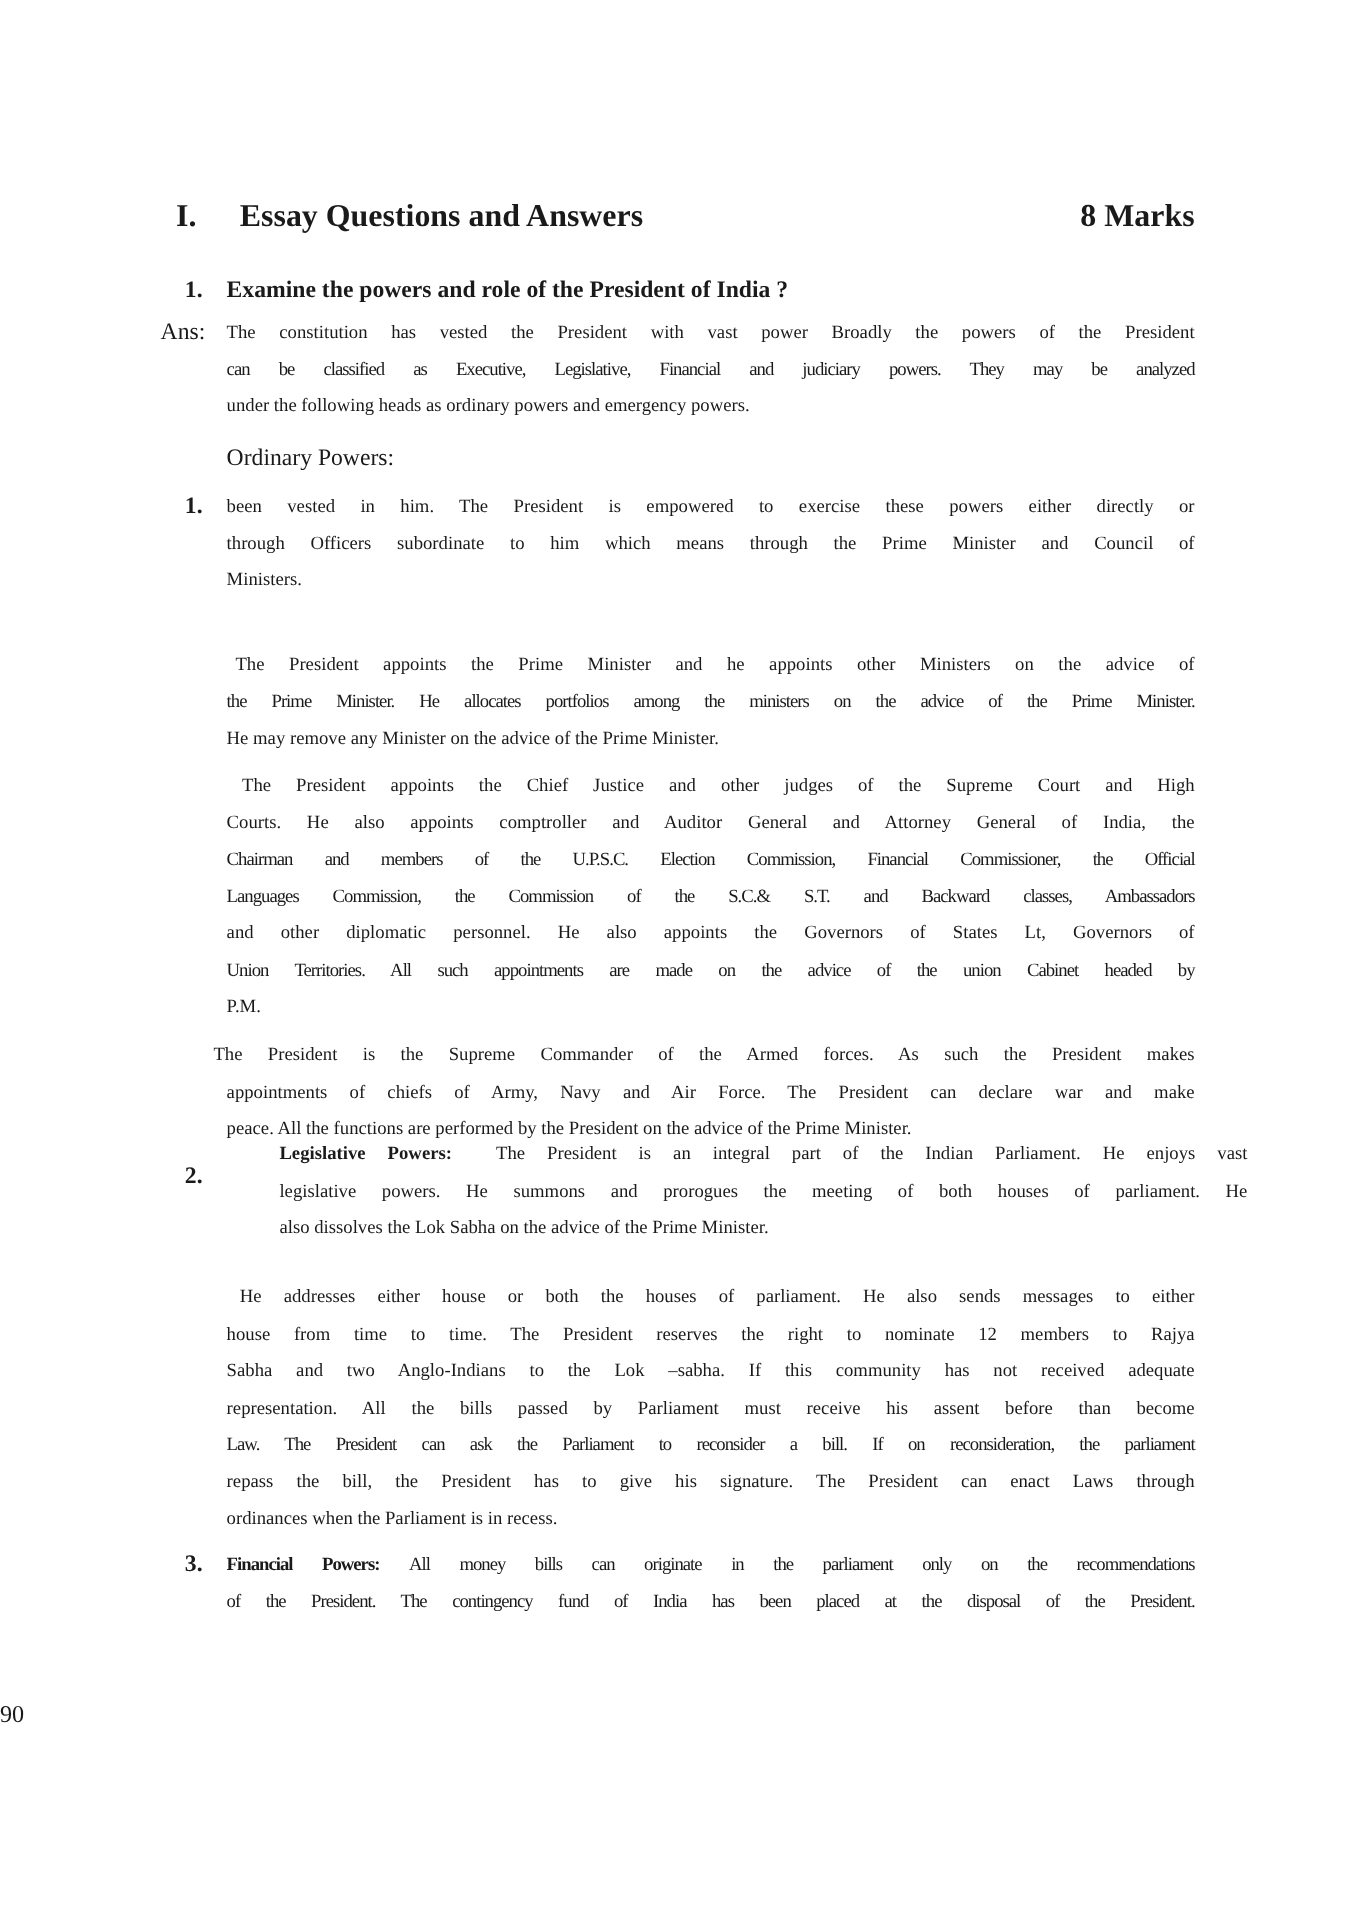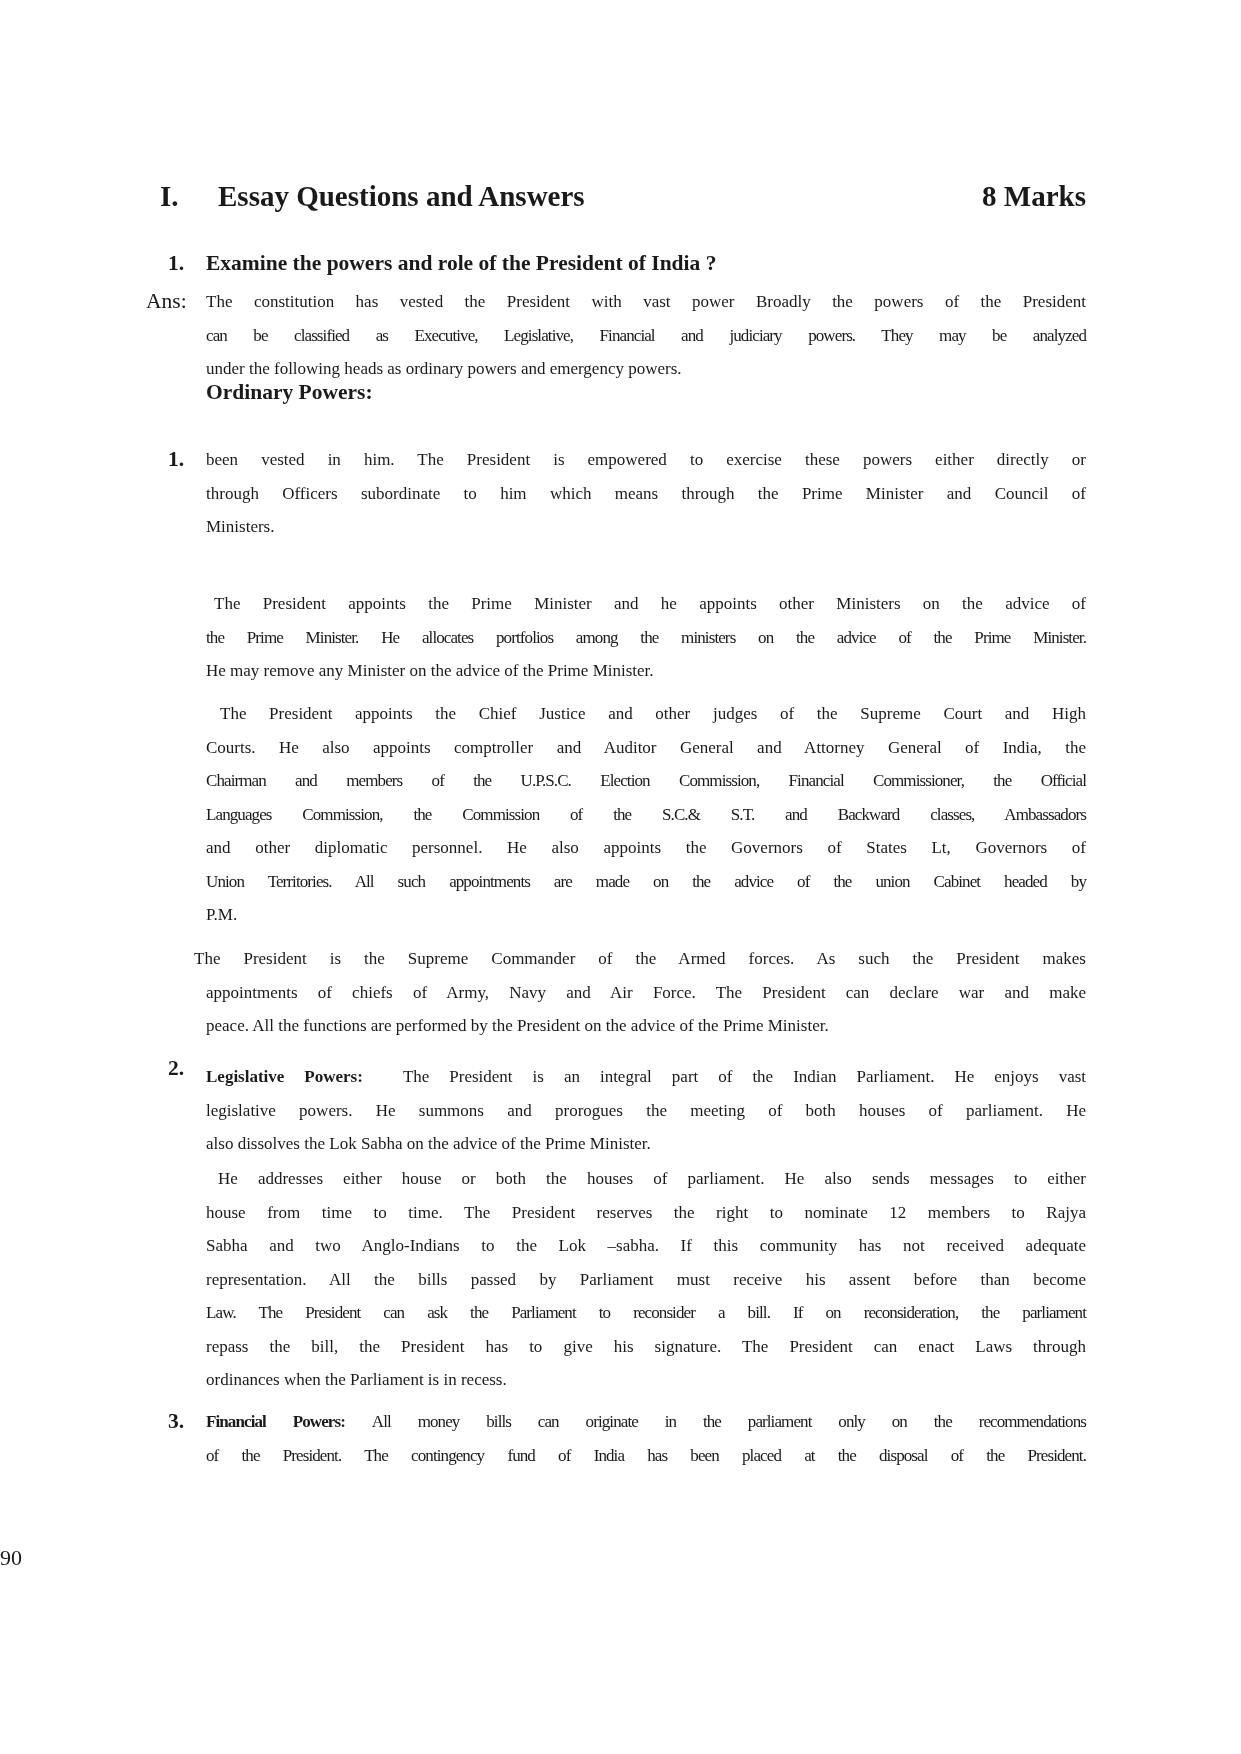--- a/index.html
+++ b/index.html
@@ -13,21 +13,21 @@
   .section-title .marks { position: absolute; right: 0; white-space: nowrap; }
   .q { position: absolute; left: 168px; top: 248px; font-size: 21.5px; font-weight: bold; line-height: 30px; white-space: nowrap; }
   .q .n { display: inline-block; width: 38px; }
   .block { position: absolute; left: 206px; width: 880px; font-size: 17px; line-height: 33.5px;
            text-align: justify; }
   .block .line { display: block; height: 33.5px; text-align: justify; text-align-last: justify; white-space: nowrap; overflow: visible; }
   .block .line.last { text-align-last: left; }
   .label { position: absolute; font-size: 21.5px; line-height: 33.5px; }
   .bold { font-weight: bold; }
   .num-label { position: absolute; left: 168px; font-size: 21.5px; font-weight: bold; line-height: 33.5px; }
-  .subhead { position: absolute; left: 206px; top: 376px; font-size: 21.5px; font-weight: bold; line-height: 33.5px; }
+  .subhead { position: absolute; left: 206px; top: 400px; font-size: 21.5px; font-weight: normal; line-height: 33.5px; }
   .pagenum { position: absolute; left: 0; width: 1241px; top: 1545px; text-align: left; font-size: 22px; }
   .cond { letter-spacing: -0.9px; word-spacing: -1px; }
 </style>
 </head>
 <body>
 
 <div class="page">
 
   <div class="section-title">
     <span class="num">I.</span>
@@ -73,21 +73,21 @@
 
   <div class="block" style="top:942px; left:194px; width:892px;">
     <span class="line">The President is the Supreme Commander of the Armed forces. As such the President makes</span>
   </div>
   <div class="block" style="top:975.5px;">
     <span class="line">appointments of chiefs of Army, Navy and Air Force. The President can declare war and make</span>
     <span class="line last">peace. All the functions are performed by the President on the advice of the Prime Minister.</span>
   </div>
 
   <div class="num-label" style="top:1052px;">2.</div>
-  <div class="block" style="top:1060px;">
+  <div class="block" style="top:1032px;margin-left:48px;">
     <span class="line"><span class="bold">Legislative Powers:</span>&nbsp;&nbsp;<span>The President is an integral part of the Indian Parliament. He enjoys vast</span></span>
     <span class="line">legislative powers. He summons and prorogues the meeting of both houses of parliament. He</span>
     <span class="line last">also dissolves the Lok Sabha on the advice of the Prime Minister.</span>
   </div>
 
   <div class="block" style="top:1162px;">
     <span class="line" style="padding-left:12px;"> He addresses either house or both the houses of parliament. He also sends messages to either</span>
     <span class="line">house from time to time. The President reserves the right  to nominate 12 members to Rajya</span>
     <span class="line">Sabha and two Anglo-Indians to the Lok –sabha. If this community has not received adequate</span>
     <span class="line">representation. All the bills passed by Parliament must receive his assent before than become</span>

